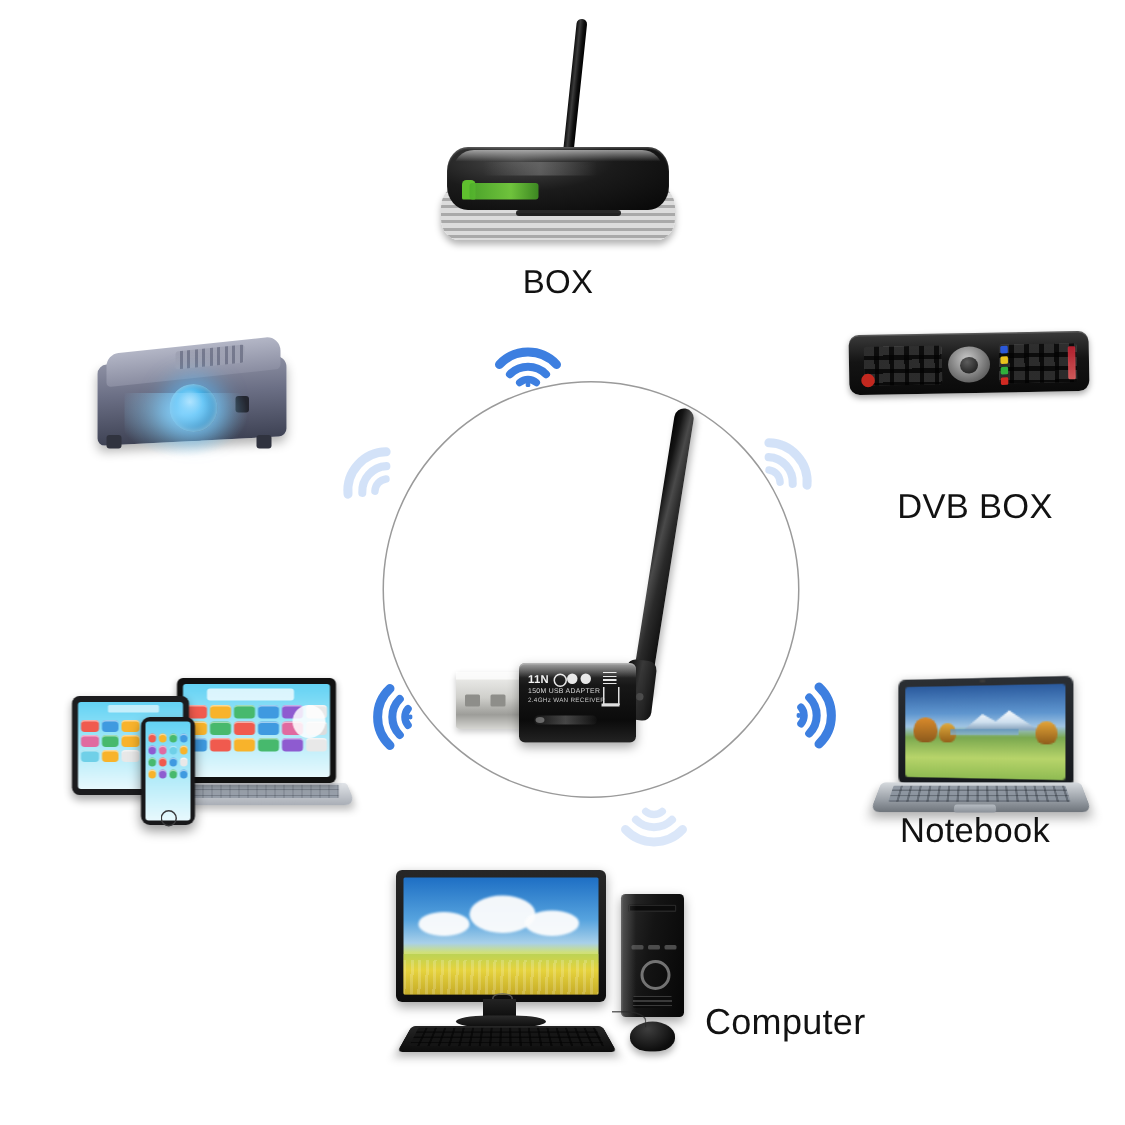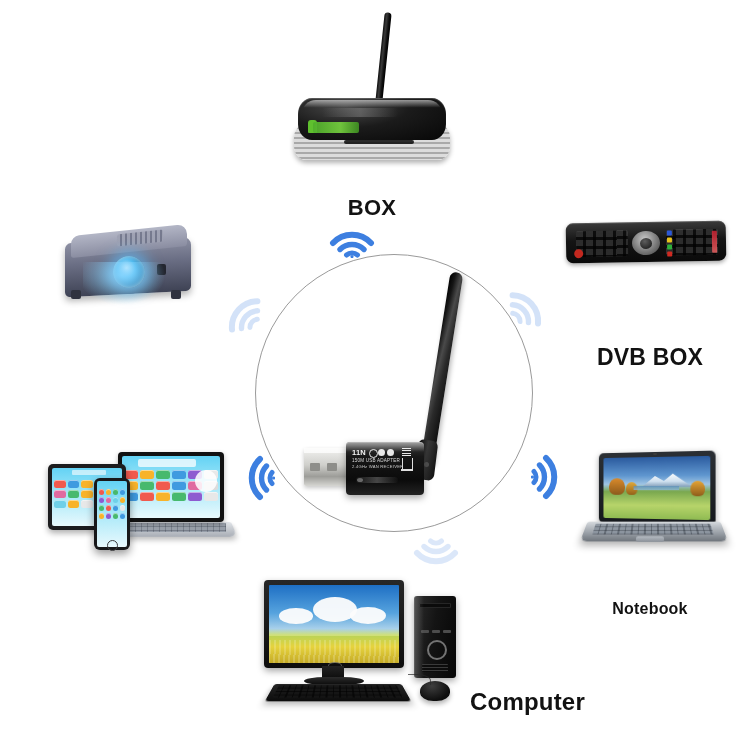--- a/index.html
+++ b/index.html
@@ -10,23 +10,22 @@
     overflow:hidden;
     position:relative;
   }
   #stage{position:absolute;left:0;top:0;width:750px;height:750px;}
 
   .node{position:absolute;}
   .dev-label{
     position:absolute;
     color:#121212;
     white-space:nowrap;
-    font-weight:700;
+    font-weight:400;
     letter-spacing:.2px;
-    margin-top:20px;
   }
 
   
   .ring{
     position:absolute;
     border:1.4px solid #9a9a9a;
     border-radius:50%;
     background:transparent;
   }
 
@@ -235,21 +234,21 @@
     transform:perspective(90px) rotateX(26deg);
     box-shadow:0 4px 7px rgba(0,0,0,.3);
   }
   .nb-keys{
     position:absolute;left:14px;top:73px;width:118px;height:12px;
     background:repeating-linear-gradient(90deg,#b4bac1 0 5px,#7b828a 5px 6.5px),
                repeating-linear-gradient(180deg,#c2c8cf 0 3px,#858c94 3px 4px);
     background-blend-mode:multiply;border-radius:1px;opacity:.9;
     transform:perspective(90px) rotateX(26deg);
   }
-  #nb-label{left:570px;top:580px;width:160px;text-align:center;font-size:16px;}
+  #nb-label{left:570px;top:540px;width:160px;text-align:center;font-size:23px;}
 
   
   #pc-dev{left:258px;top:578px;width:215px;height:130px;}
   .mon{
     position:absolute;left:6px;top:2px;width:140px;height:88px;
     background:linear-gradient(180deg,#272727,#0d0d0d);
     border-radius:4px;padding:5px;box-sizing:border-box;
     box-shadow:0 3px 7px rgba(0,0,0,.35);
   }
   .mon-scr{

